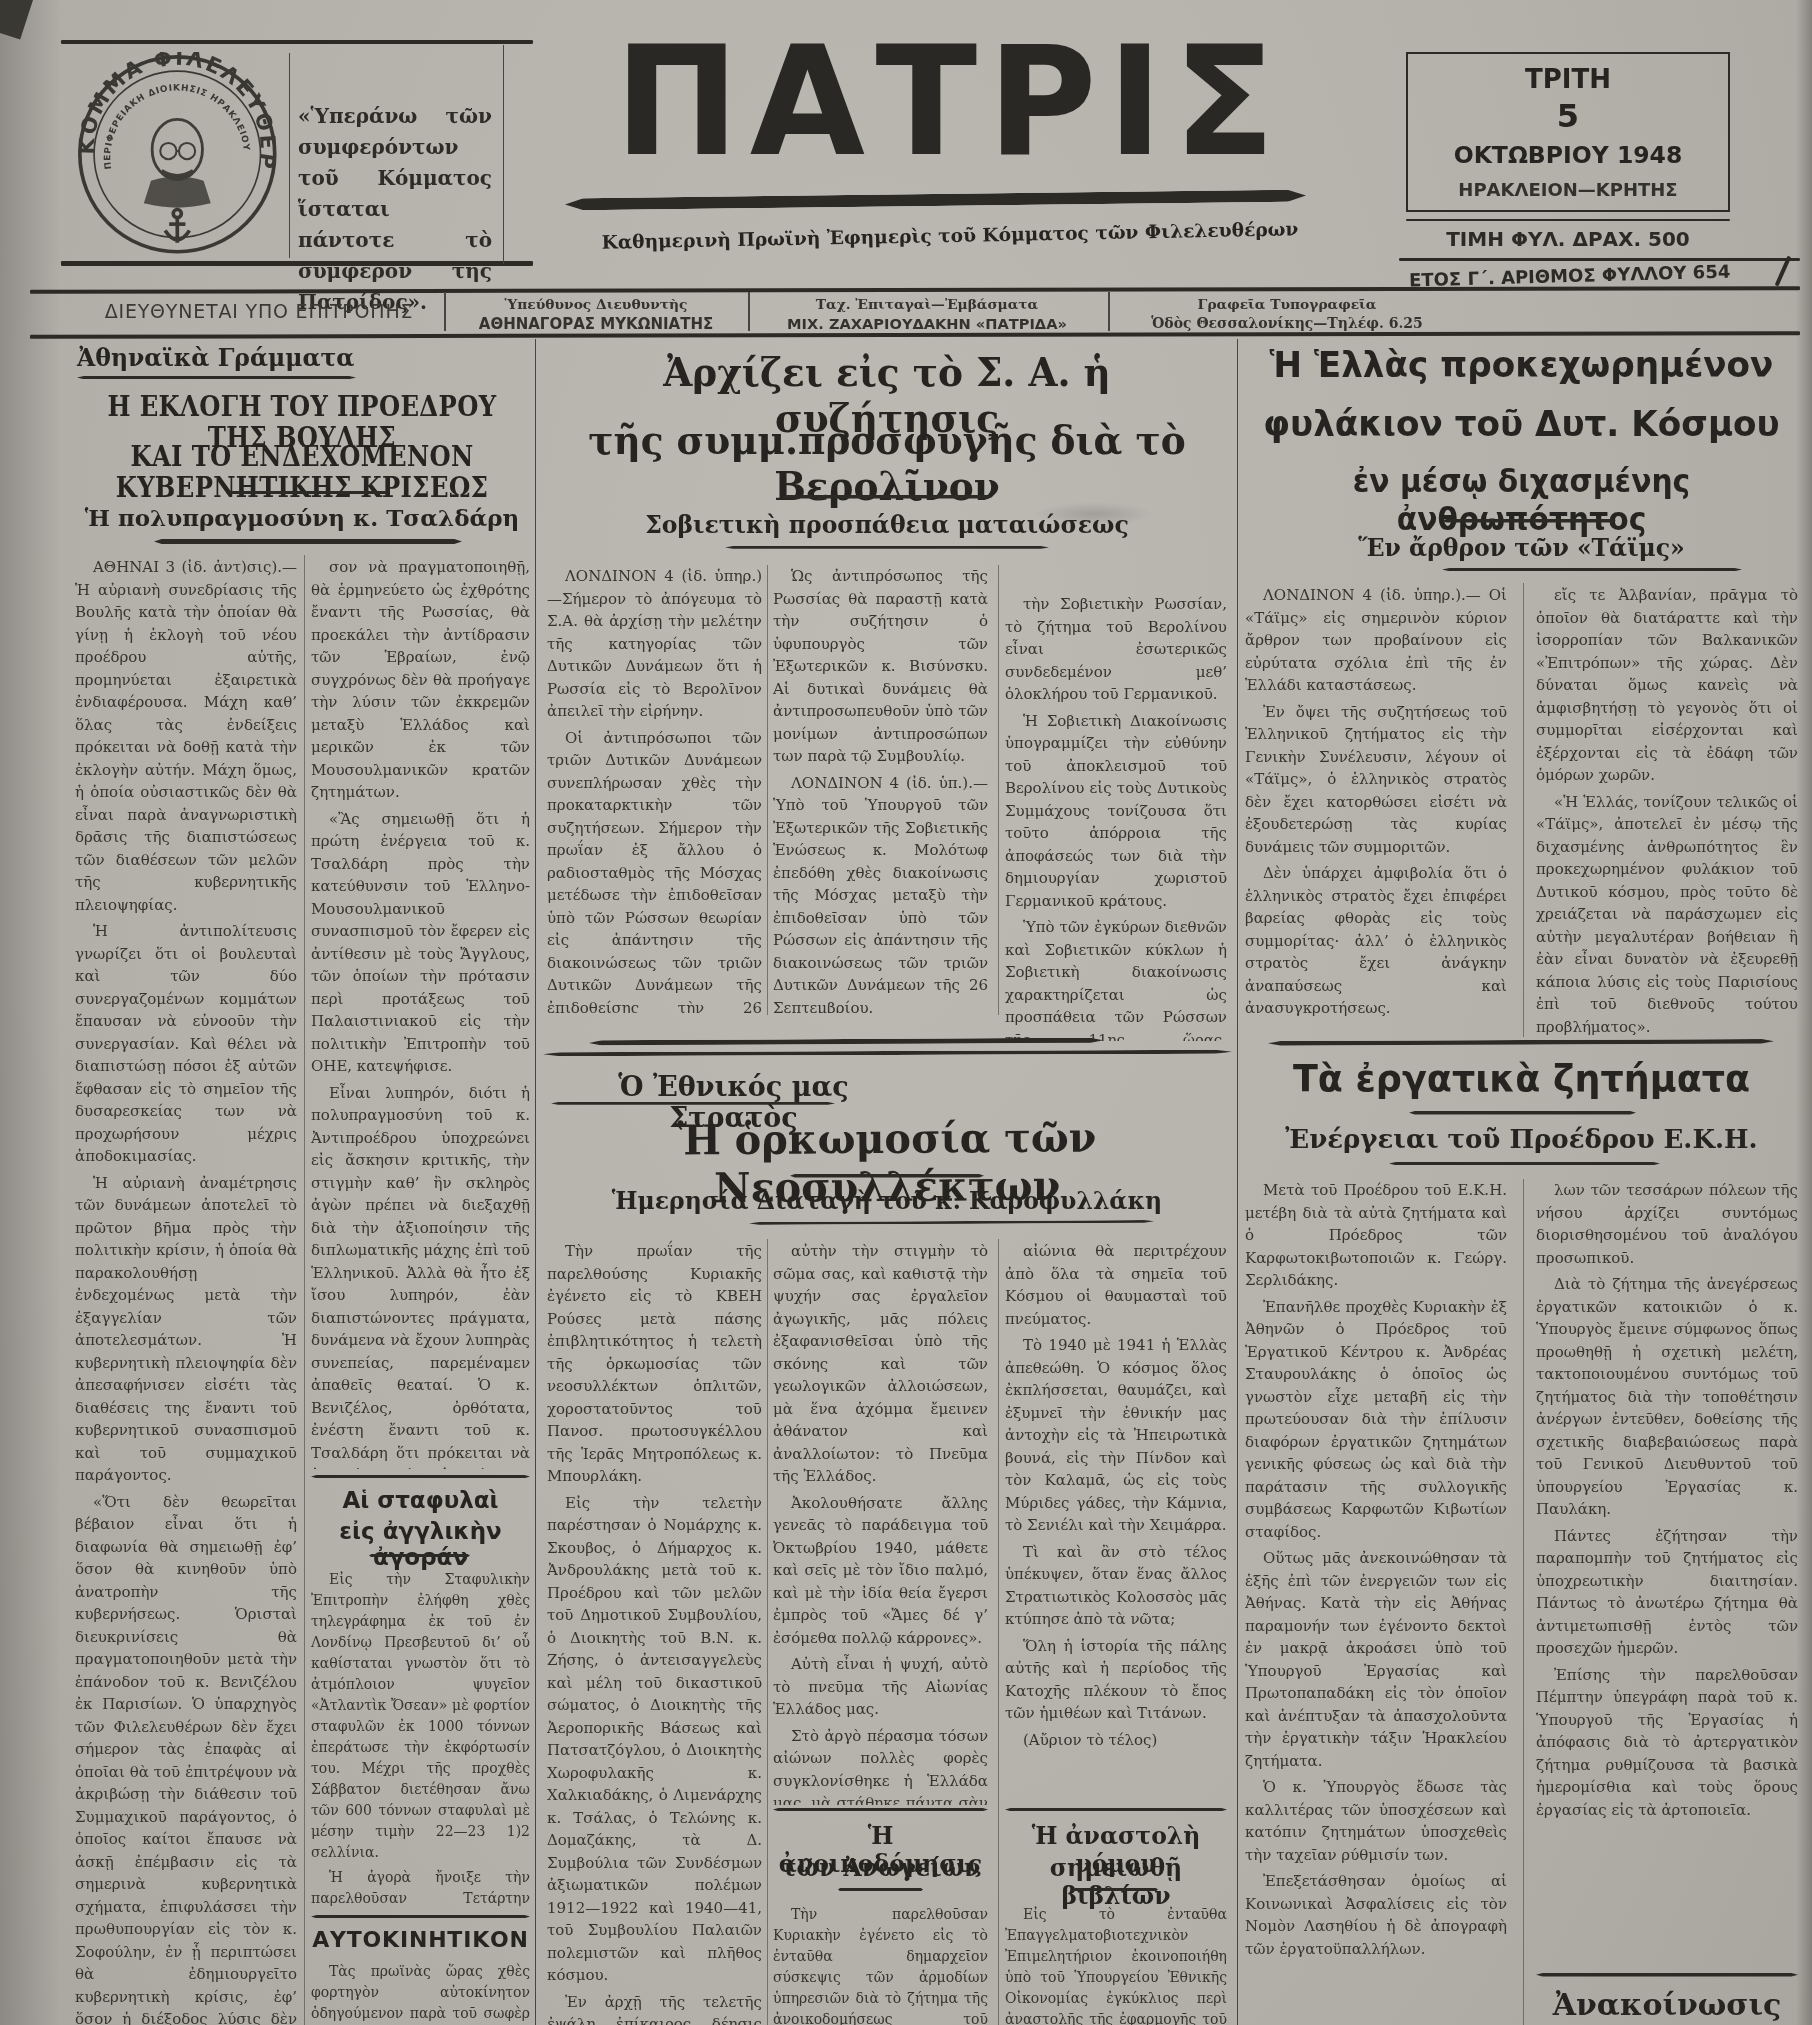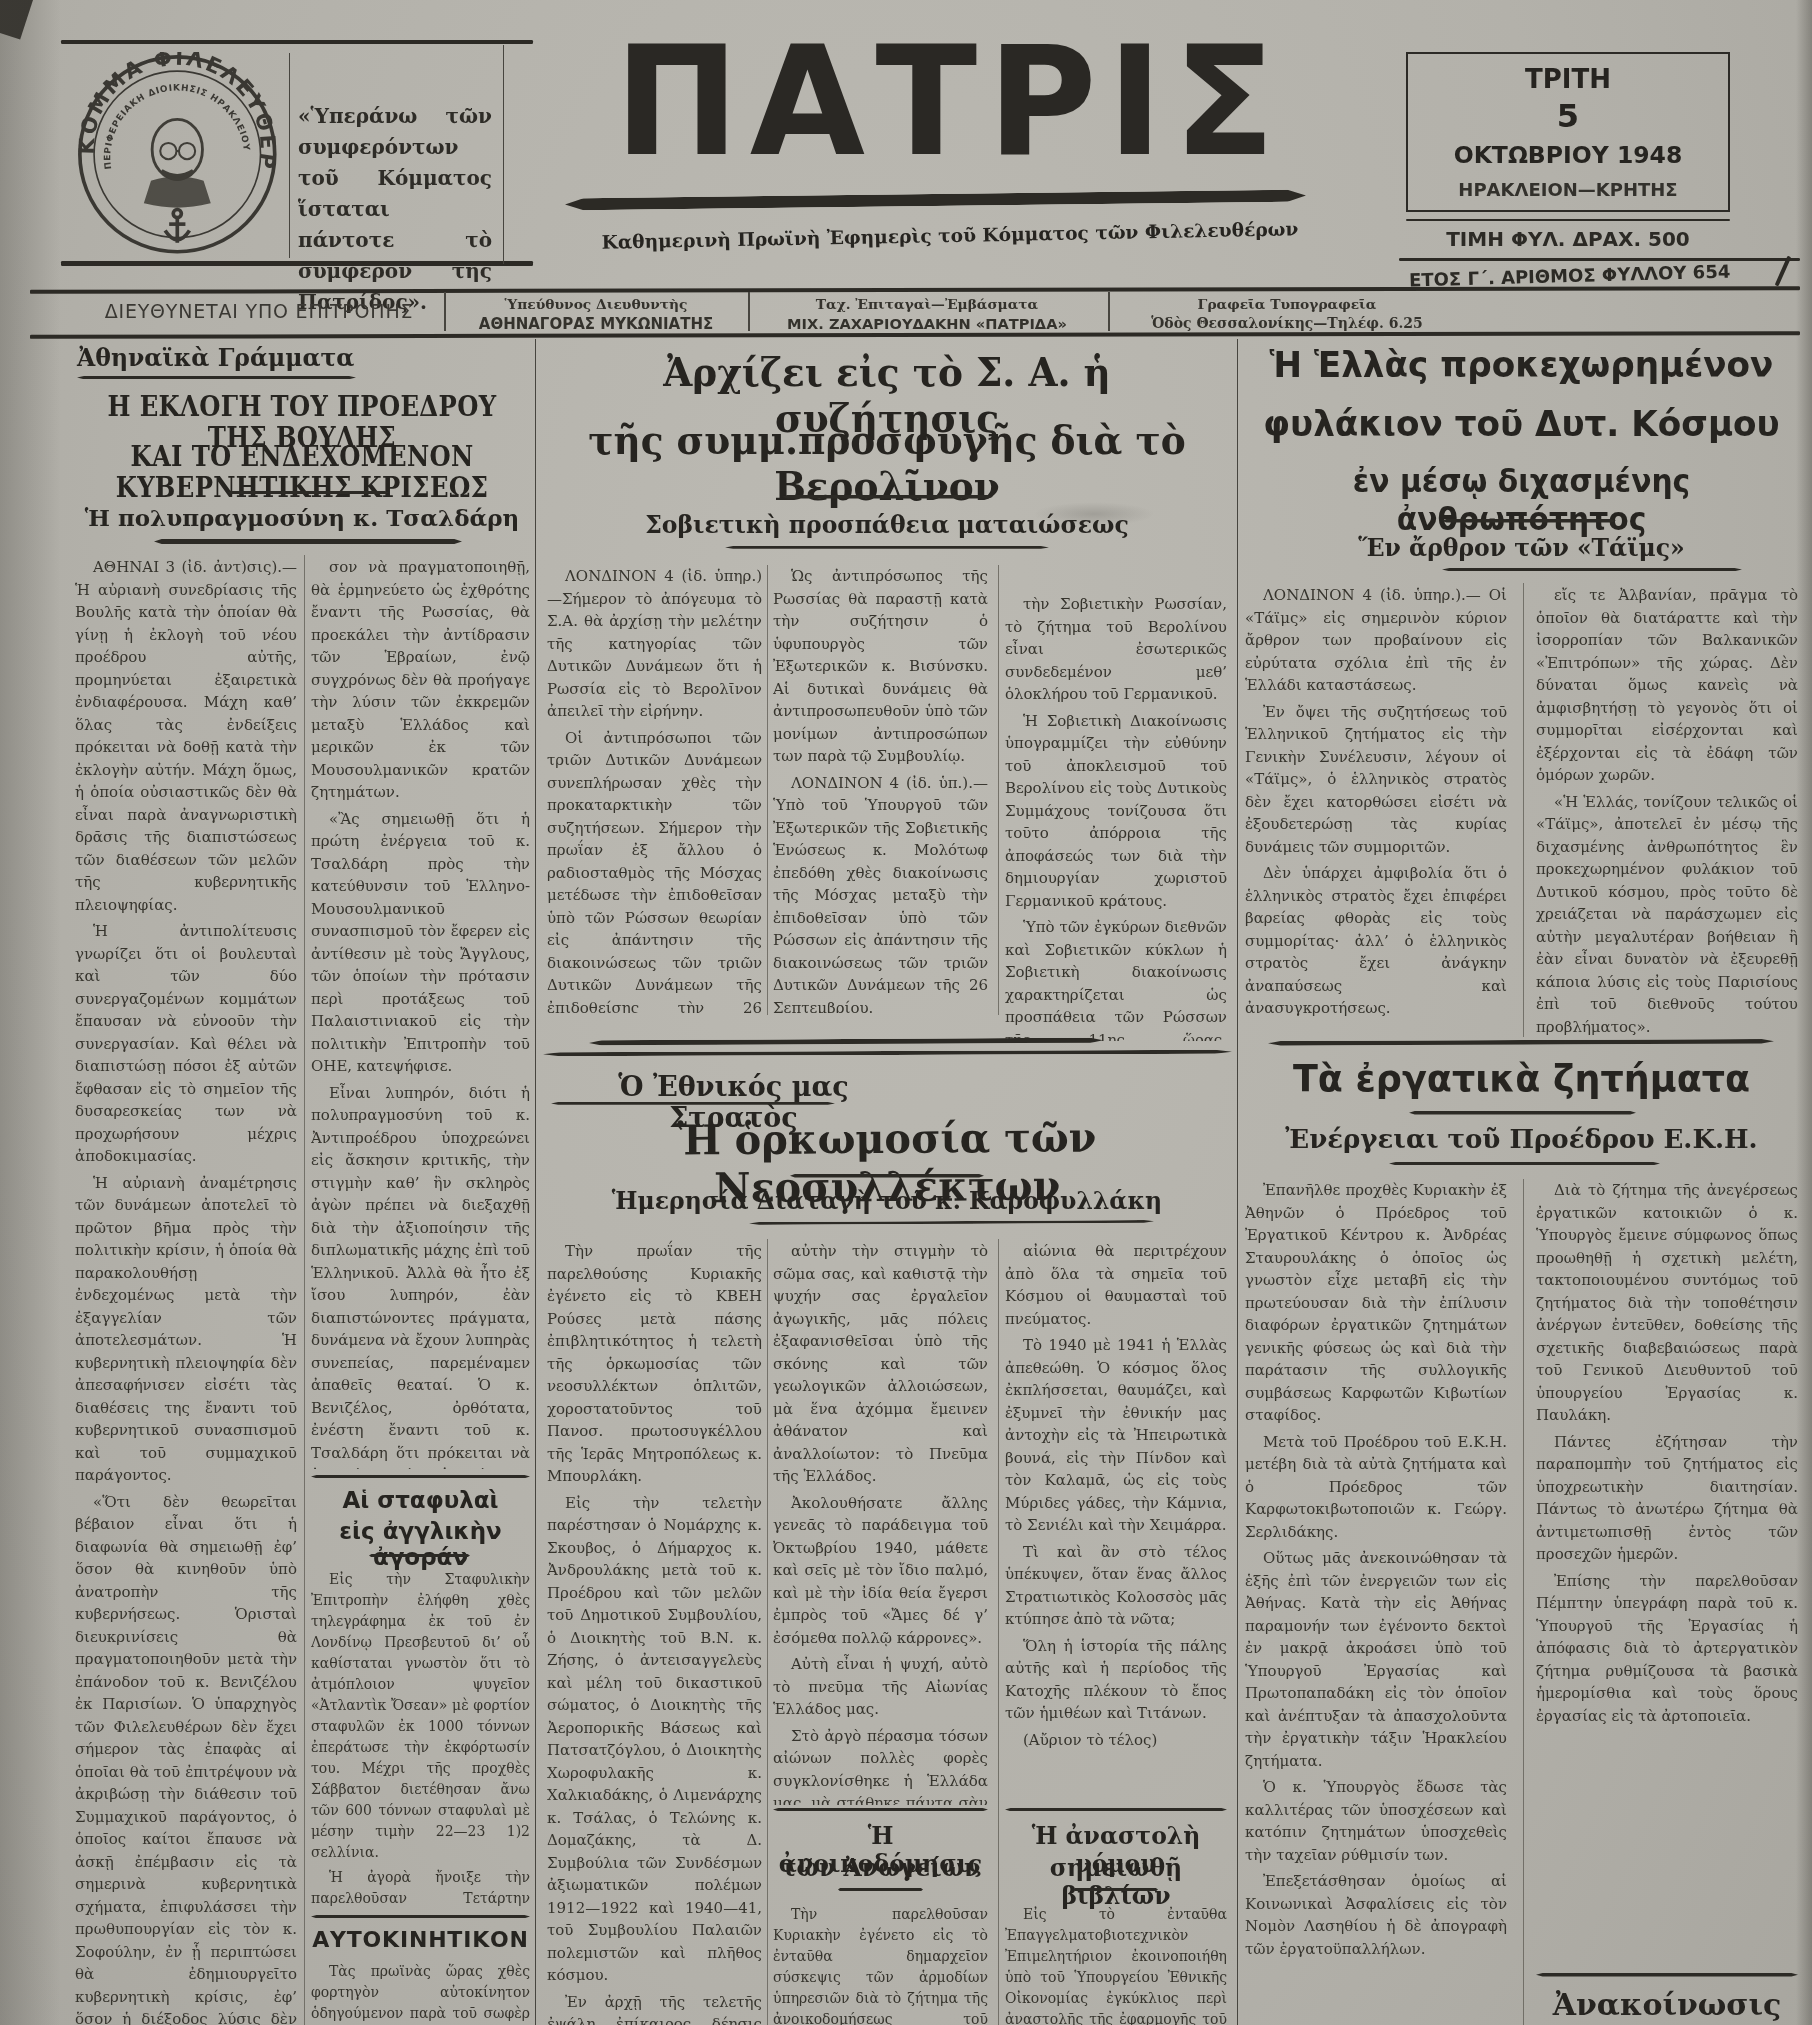--- a/index.html
+++ b/index.html
@@ -234,27 +234,28 @@
     </div>
 
   <div class="tbar" style="left:1268px;top:1040px;width:506px;height:4.5px;transform:rotate(-.25deg);"></div>
 
   <div class="sanshead" style="left:1245px;top:1056px;width:553px;font-size:38px;transform:scaleX(.96);">Τὰ ἐργατικὰ ζητήματα</div>
   <div class="tbar" style="left:1409px;top:1111px;width:227px;height:3.6px;"></div>
   <div class="serifhead" style="left:1245px;top:1124px;width:553px;font-size:26px;">Ἐνέργειαι τοῦ Προέδρου Ε.Κ.Η.</div>
   <div class="tbar" style="left:1389px;top:1162px;width:271px;height:3.2px;"></div>
 
   <div class="col" style="left:1245px;top:1179px;width:262px;height:925px;">
+      <p>Μετὰ τοῦ Προέδρου τοῦ Ε.Κ.Η. μετέβη διὰ τὰ αὐτὰ ζητήματα καὶ ὁ Πρόεδρος τῶν Καρφωτοκιβωτοποιῶν κ. Γεώργ. Σερλιδάκης.</p>
       <p>Ἐπανῆλθε προχθὲς Κυριακὴν ἐξ Ἀθηνῶν ὁ Πρόεδρος τοῦ Ἐργατικοῦ Κέντρου κ. Ἀνδρέας Σταυρουλάκης ὁ ὁποῖος ὡς γνωστὸν εἶχε μεταβῆ εἰς τὴν πρωτεύουσαν διὰ τὴν ἐπίλυσιν διαφόρων ἐργατικῶν ζητημάτων γενικῆς φύσεως ὡς καὶ διὰ τὴν παράτασιν τῆς συλλογικῆς συμβάσεως Καρφωτῶν Κιβωτίων σταφίδος.</p>
-      <p>Μετὰ τοῦ Προέδρου τοῦ Ε.Κ.Η. μετέβη διὰ τὰ αὐτὰ ζητήματα καὶ ὁ Πρόεδρος τῶν Καρφωτοκιβωτοποιῶν κ. Γεώργ. Σερλιδάκης.</p>
       <p>Οὕτως μᾶς ἀνεκοινώθησαν τὰ ἑξῆς ἐπὶ τῶν ἐνεργειῶν των εἰς Ἀθήνας. Κατὰ τὴν εἰς Ἀθήνας παραμονήν των ἐγένοντο δεκτοὶ ἐν μακρᾷ ἀκροάσει ὑπὸ τοῦ Ὑπουργοῦ Ἐργασίας καὶ Πρωτοπαπαδάκη εἰς τὸν ὁποῖον καὶ ἀνέπτυξαν τὰ ἀπασχολοῦντα τὴν ἐργατικὴν τάξιν Ἡρακλείου ζητήματα.</p>
       <p>Ὁ κ. Ὑπουργὸς ἔδωσε τὰς καλλιτέρας τῶν ὑποσχέσεων καὶ κατόπιν ζητημάτων ὑποσχεθεὶς τὴν ταχεῖαν ρύθμισίν των.</p>
       <p>Ἐπεξετάσθησαν ὁμοίως αἱ Κοινωνικαὶ Ἀσφαλίσεις εἰς τὸν Νομὸν Λασηθίου ἡ δὲ ἀπογραφὴ τῶν ἐργατοϋπαλλήλων.</p>
     </div>
   <div class="col" style="left:1536px;top:1179px;width:262px;height:788px;">
+      <p>λων τῶν τεσσάρων πόλεων τῆς νήσου ἀρχίζει συντόμως διορισθησομένου τοῦ ἀναλόγου προσωπικοῦ.</p>
       <p>Διὰ τὸ ζήτημα τῆς ἀνεγέρσεως ἐργατικῶν κατοικιῶν ὁ κ. Ὑπουργὸς ἔμεινε σύμφωνος ὅπως προωθηθῇ ἡ σχετικὴ μελέτη, τακτοποιουμένου συντόμως τοῦ ζητήματος διὰ τὴν τοποθέτησιν ἀνέργων ἐντεῦθεν, δοθείσης τῆς σχετικῆς διαβεβαιώσεως παρὰ τοῦ Γενικοῦ Διευθυντοῦ τοῦ ὑπουργείου Ἐργασίας κ. Παυλάκη.</p>
       <p>Πάντες ἐζήτησαν τὴν παραπομπὴν τοῦ ζητήματος εἰς ὑποχρεωτικὴν διαιτησίαν. Πάντως τὸ ἀνωτέρω ζήτημα θὰ ἀντιμετωπισθῇ ἐντὸς τῶν προσεχῶν ἡμερῶν.</p>
       <p>Ἐπίσης τὴν παρελθοῦσαν Πέμπτην ὑπεγράφη παρὰ τοῦ κ. Ὑπουργοῦ τῆς Ἐργασίας ἡ ἀπόφασις διὰ τὸ ἀρτεργατικὸν ζήτημα ρυθμίζουσα τὰ βασικὰ ἡμερομίσθια καὶ τοὺς ὅρους ἐργασίας εἰς τὰ ἀρτοποιεῖα.</p>
     </div>
 
   <div class="tbar" style="left:1536px;top:1973px;width:262px;height:3.6px;"></div>
   <div class="serifhead" style="left:1536px;top:1987px;width:262px;font-size:30px;">Ἀνακοίνωσις</div>
 
 </div>
 

